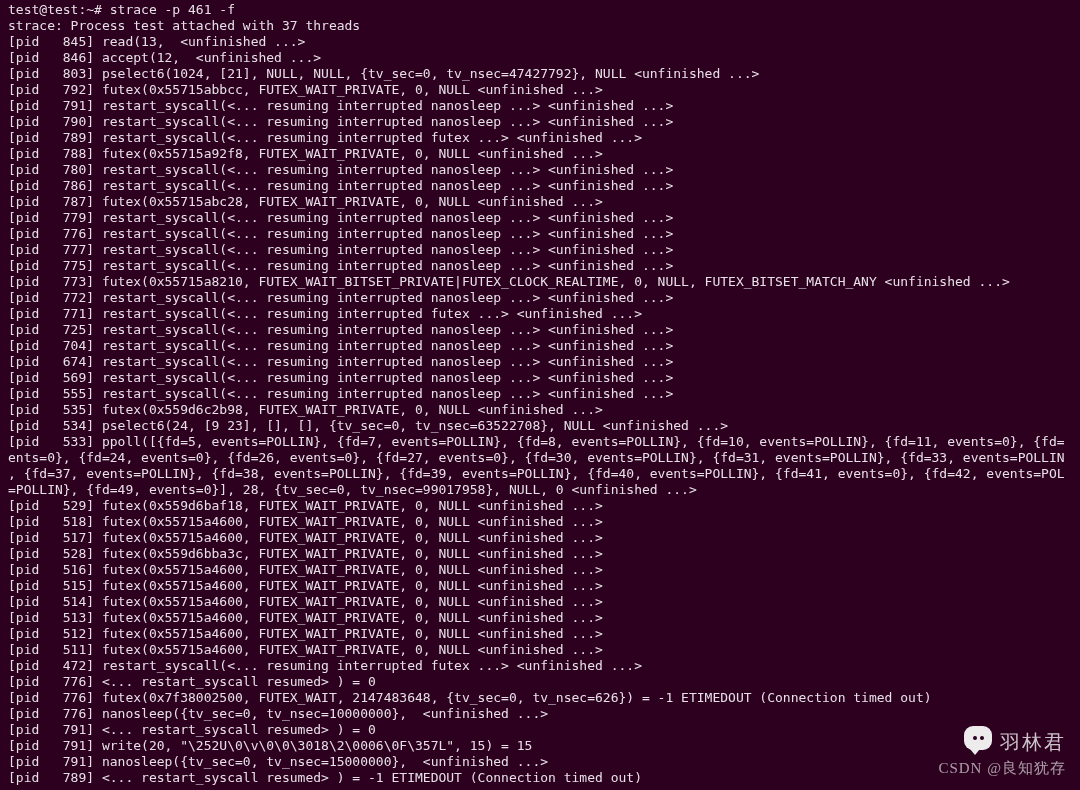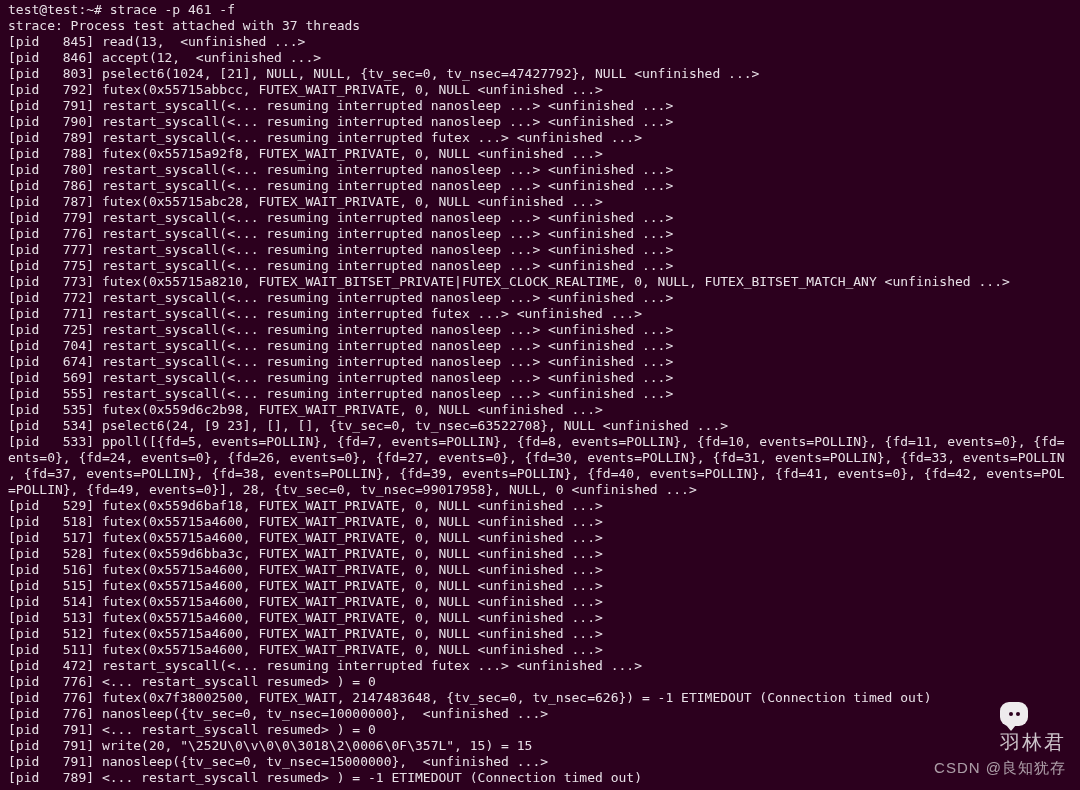--- a/index.html
+++ b/index.html
@@ -26,23 +26,22 @@
   .watermark-jun {
     position: absolute;
     right: 14px;
     bottom: 40px;
     color: #d9d4d8;
     font-family: "PingFang SC","Microsoft YaHei",sans-serif;
     font-size: 20px;
     letter-spacing: 2px;
     opacity: 0.92;
     display: flex;
-    align-items: flex-start;
+    align-items: flex-end;
     gap: 8px;
-    flex-direction: column;
   }
   .wm-bubble {
     width: 28px;
     height: 24px;
     border-radius: 9px;
     background: #ffffff;
     position: relative;
     display: flex;
     justify-content: center;
     align-items: center;
@@ -54,21 +53,21 @@
     bottom:-5px; left:6px;
     border-left:5px solid transparent;
     border-right:5px solid transparent;
     border-top:6px solid #ffffff;
   }
   .wm-dot { width:4px;height:4px;border-radius:50%;background:#2c001e; }
   .watermark-csdn {
     position: absolute;
     right: 14px;
     bottom: 14px;
-    font-family: Liberation Sans, sans-serif;
+    font-family: Liberation Serif, serif;
     font-size: 15px;
     color: rgba(240,240,240,0.65);
     letter-spacing: 1px;
   }
 </style>
 </head>
 <body>
 
 <pre class="term" id="terminal-output"><span>test@test:~# strace -p 461 -f</span>
 <span>strace: Process test attached with 37 threads</span>

